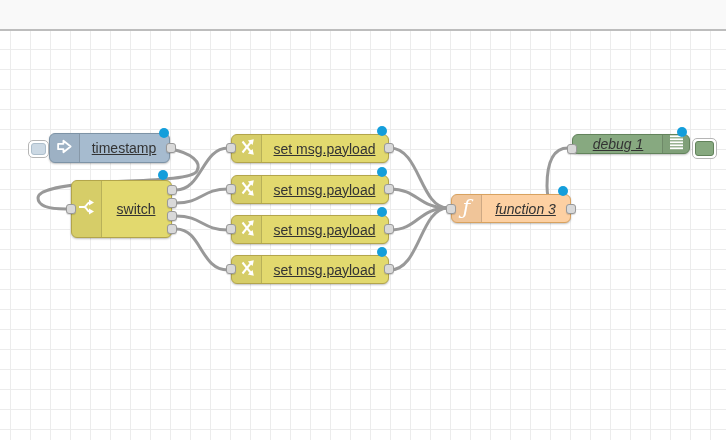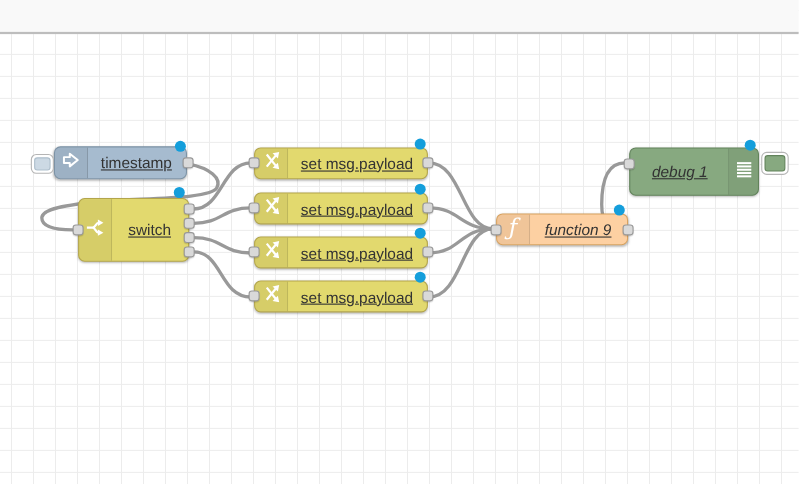--- a/index.html
+++ b/index.html
@@ -172,24 +172,24 @@
         </svg>
       </span>
     </div>
     <div class="node-label">set msg.payload</div>
   </div>
 
   <div class="node function" style="left:451px; top:194px; width:120px; height:29px;">
     <div class="icon-region">
       <span class="fn-glyph">ƒ</span>
     </div>
-    <div class="node-label italic">function 9</div>
-  </div>
-
-  <div class="node debug" style="left:572px; top:134px; width:118px; height:44px;">
+    <div class="node-label italic">function 3</div>
+  </div>
+
+  <div class="node debug" style="left:572px; top:134px; width:118px; height:20px;">
     <div class="icon-region right">
       <span>
         <svg width="15" height="16" viewBox="0 0 15 16">
           <rect x="1" y="1.4" width="13" height="1.8" fill="#ffffff"></rect>
           <rect x="1" y="4.4" width="13" height="1.8" fill="#ffffff"></rect>
           <rect x="1" y="7.4" width="13" height="1.8" fill="#ffffff"></rect>
           <rect x="1" y="10.4" width="13" height="1.8" fill="#ffffff"></rect>
           <rect x="1" y="13.4" width="13" height="1.8" fill="#ffffff"></rect>
         </svg>
       </span>

